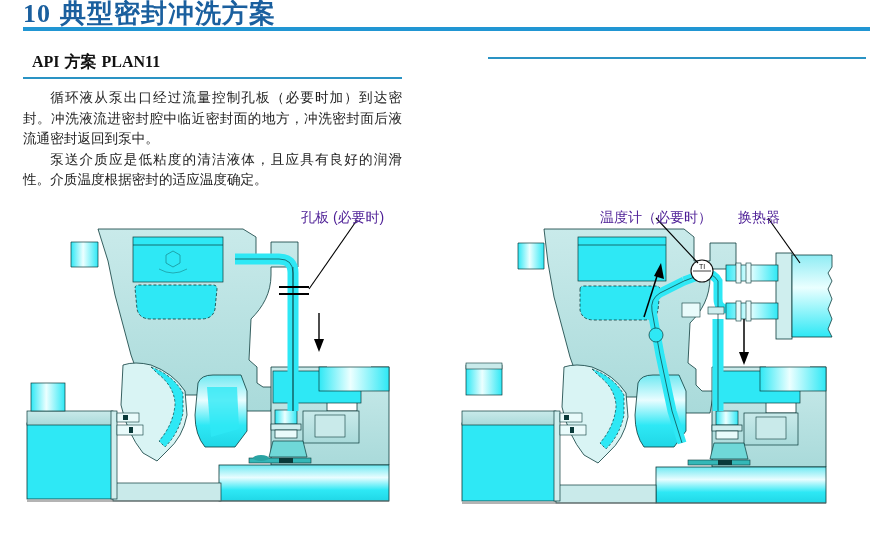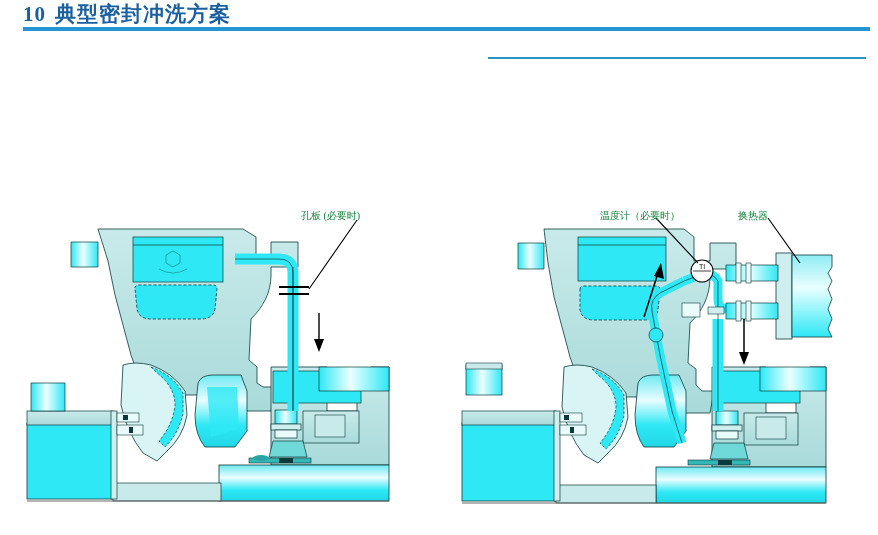--- a/index.html
+++ b/index.html
@@ -9,21 +9,21 @@
     font-family:"Liberation Serif","DejaVu Serif",serif;
     position:relative;
     overflow:hidden;
   }
   .page{position:absolute;left:0;top:0;width:878px;height:535px;}
 
   
   .title-wrap{position:absolute;left:23px;top:2px;width:847px;height:30px;}
   .title{
     font-family:"Liberation Serif","DejaVu Serif",serif;
-    font-weight:bold;font-size:21px;color:#1a5f9e;letter-spacing:1px;
+    font-weight:bold;font-size:26px;color:#1a5f9e;letter-spacing:1px;
     white-space:nowrap;line-height:24px;
   }
   .title .num{margin-right:9px;}
   .title-rule{
     position:absolute;left:23px;top:27px;width:847px;height:4px;
     background:#2196d3;
   }
 
   
   .col{position:absolute;top:52px;}
@@ -51,38 +51,46 @@
   }
   .para.first{margin-top:9px;}
 
   
   .diagram{position:absolute;}
   .dia-left{left:23px;top:215px;width:400px;height:310px;}
   .dia-right{left:460px;top:215px;width:380px;height:310px;}
 
   .callout{
     position:absolute;
-    font-family:Liberation Serif, serif;
-    font-size:10px;color:#15803d;white-space:nowrap;
+    font-family:Liberation Sans, sans-serif;
+    font-size:14px;color:#4c1d95;white-space:nowrap;
   }
 
   svg{display:block;}
 </style>
 </head>
 <body>
 
 <div class="page">
 
   <div class="title-wrap">
     <div class="title">
       <span class="num">10</span><span>典型密封冲洗方案</span>
     </div>
   </div>
   <div class="title-rule"></div>
 
+  <div class="col col-left">
+    <div class="sec-head">
+      <span>API</span><span class="sp"></span><span>方案</span><span class="sp"></span><span>PLAN11</span>
+    </div>
+    <div class="sec-rule"></div>
+    <p class="para first">循环液从泵出口经过流量控制孔板（必要时加）到达密封。冲洗液流进密封腔中临近密封面的地方，冲洗密封面后液流通密封返回到泵中。</p>
+    <p class="para">泵送介质应是低粘度的清洁液体，且应具有良好的润滑性。介质温度根据密封的适应温度确定。</p>
+  </div>
 
   <div class="col col-right">
     <div class="sec-rule"></div>
   </div>
 
   <div class="diagram dia-left">
     <svg width="400" height="310" viewBox="0 0 400 310" xmlns="http://www.w3.org/2000/svg">
       <defs>
         <linearGradient id="gA" x1="0" y1="0" x2="0" y2="1">
           <stop offset="0%" stop-color="#6fe9f2"></stop>

